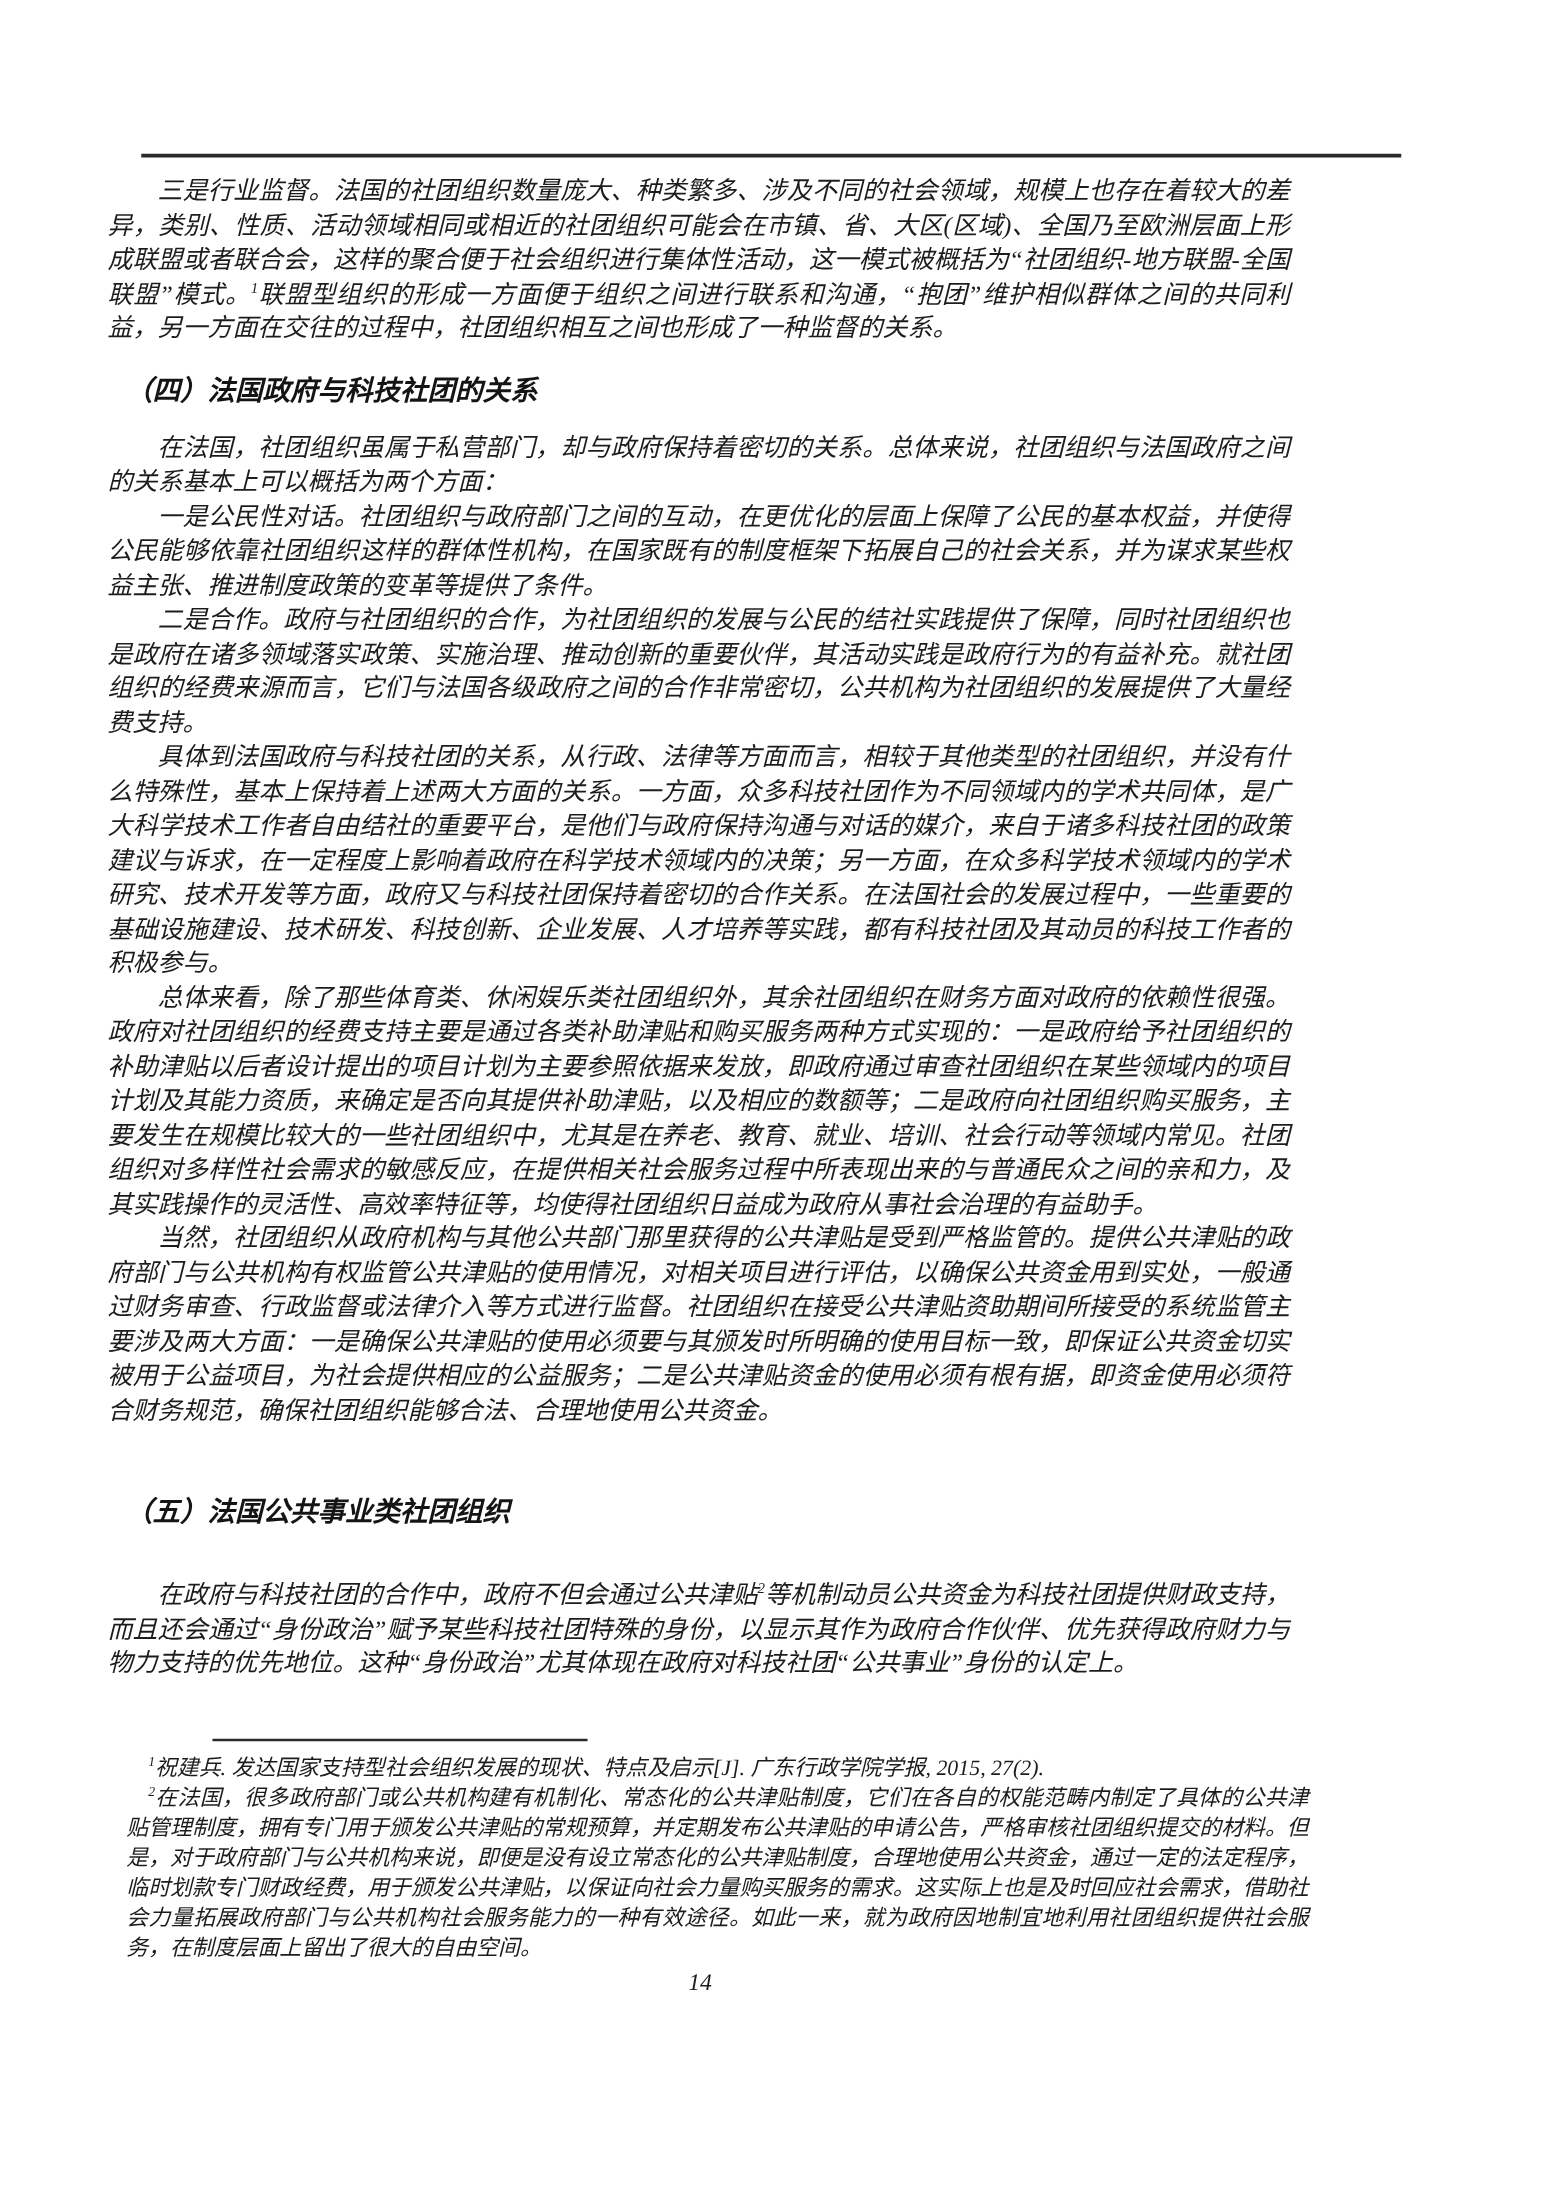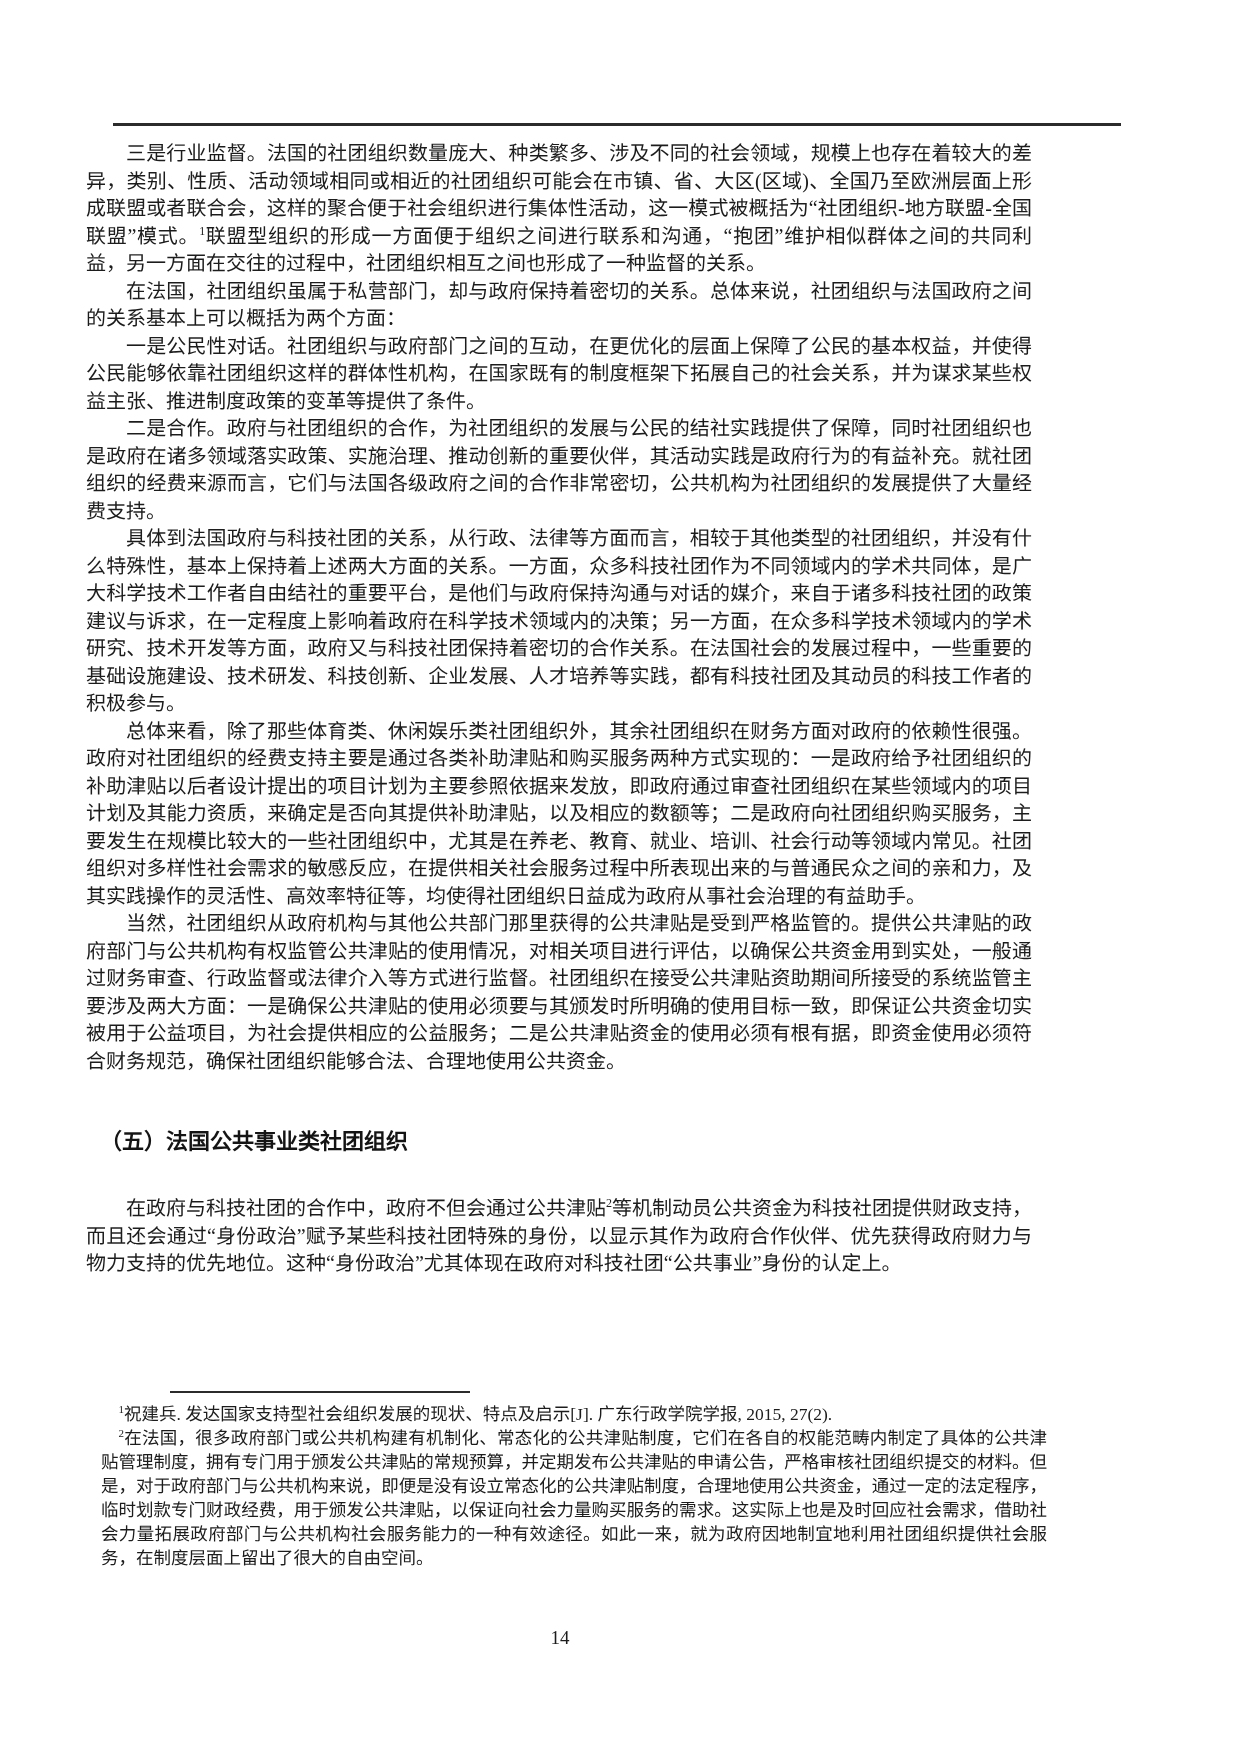--- a/index.html
+++ b/index.html
@@ -8,20 +8,21 @@
     background: #ffffff;
   }
   .page {
     position: relative;
     width: 1240px;
     height: 1753px;
     background: #ffffff;
     color: #1c1c1c;
     font-family: "Liberation Serif", "DejaVu Serif", serif;
     overflow: hidden;
+    font-style: italic;
   }
   .top-rule {
     position: absolute;
     left: 113px;
     top: 123px;
     width: 1008px;
     height: 3px;
     background: #2b2b2b;
   }
   .text-block {
@@ -77,38 +78,39 @@
     word-break: break-all;
   }
   sup.fn-marker {
     font-size: 11px;
     line-height: 0;
     vertical-align: super;
   }
   .page-number {
     position: absolute;
     left: 0;
-    top: 1627px;
+    top: 1576px;
     width: 1120px;
     text-align: center;
     font-size: 19px;
     color: #1c1c1c;
   }
 </style>
 </head>
 <body>
 
 <div class="page">
 
   <div class="top-rule"></div>
 
   <div class="text-block">
 
     <p class="body-para"><span>三是行业监督。法国的社团组织数量庞大、种类繁多、涉及不同的社会领域，规模上也存在着较大的差异，类别、性质、活动领域相同或相近的社团组织可能会在市镇、省、大区(区域)、全国乃至欧洲层面上形成联盟或者联合会，这样的聚合便于社会组织进行集体性活动，这一模式被概括为“社团组织-地方联盟-全国联盟”模式。</span><sup class="fn-ref">1</sup><span>联盟型组织的形成一方面便于组织之间进行联系和沟通，“抱团”维护相似群体之间的共同利益，另一方面在交往的过程中，社团组织相互之间也形成了一种监督的关系。</span></p>
 
+    <h2 class="section-heading">（四）法国政府与科技社团的关系</h2>
 
     <p class="body-para">在法国，社团组织虽属于私营部门，却与政府保持着密切的关系。总体来说，社团组织与法国政府之间的关系基本上可以概括为两个方面：</p>
     <p class="body-para">一是公民性对话。社团组织与政府部门之间的互动，在更优化的层面上保障了公民的基本权益，并使得公民能够依靠社团组织这样的群体性机构，在国家既有的制度框架下拓展自己的社会关系，并为谋求某些权益主张、推进制度政策的变革等提供了条件。</p>
     <p class="body-para">二是合作。政府与社团组织的合作，为社团组织的发展与公民的结社实践提供了保障，同时社团组织也是政府在诸多领域落实政策、实施治理、推动创新的重要伙伴，其活动实践是政府行为的有益补充。就社团组织的经费来源而言，它们与法国各级政府之间的合作非常密切，公共机构为社团组织的发展提供了大量经费支持。</p>
     <p class="body-para">具体到法国政府与科技社团的关系，从行政、法律等方面而言，相较于其他类型的社团组织，并没有什么特殊性，基本上保持着上述两大方面的关系。一方面，众多科技社团作为不同领域内的学术共同体，是广大科学技术工作者自由结社的重要平台，是他们与政府保持沟通与对话的媒介，来自于诸多科技社团的政策建议与诉求，在一定程度上影响着政府在科学技术领域内的决策；另一方面，在众多科学技术领域内的学术研究、技术开发等方面，政府又与科技社团保持着密切的合作关系。在法国社会的发展过程中，一些重要的基础设施建设、技术研发、科技创新、企业发展、人才培养等实践，都有科技社团及其动员的科技工作者的积极参与。</p>
     <p class="body-para">总体来看，除了那些体育类、休闲娱乐类社团组织外，其余社团组织在财务方面对政府的依赖性很强。政府对社团组织的经费支持主要是通过各类补助津贴和购买服务两种方式实现的：一是政府给予社团组织的补助津贴以后者设计提出的项目计划为主要参照依据来发放，即政府通过审查社团组织在某些领域内的项目计划及其能力资质，来确定是否向其提供补助津贴，以及相应的数额等；二是政府向社团组织购买服务，主要发生在规模比较大的一些社团组织中，尤其是在养老、教育、就业、培训、社会行动等领域内常见。社团组织对多样性社会需求的敏感反应，在提供相关社会服务过程中所表现出来的与普通民众之间的亲和力，及其实践操作的灵活性、高效率特征等，均使得社团组织日益成为政府从事社会治理的有益助手。</p>
     <p class="body-para">当然，社团组织从政府机构与其他公共部门那里获得的公共津贴是受到严格监管的。提供公共津贴的政府部门与公共机构有权监管公共津贴的使用情况，对相关项目进行评估，以确保公共资金用到实处，一般通过财务审查、行政监督或法律介入等方式进行监督。社团组织在接受公共津贴资助期间所接受的系统监管主要涉及两大方面：一是确保公共津贴的使用必须要与其颁发时所明确的使用目标一致，即保证公共资金切实被用于公益项目，为社会提供相应的公益服务；二是公共津贴资金的使用必须有根有据，即资金使用必须符合财务规范，确保社团组织能够合法、合理地使用公共资金。</p>
 
     <h2 class="section-heading second">（五）法国公共事业类社团组织</h2>
 

